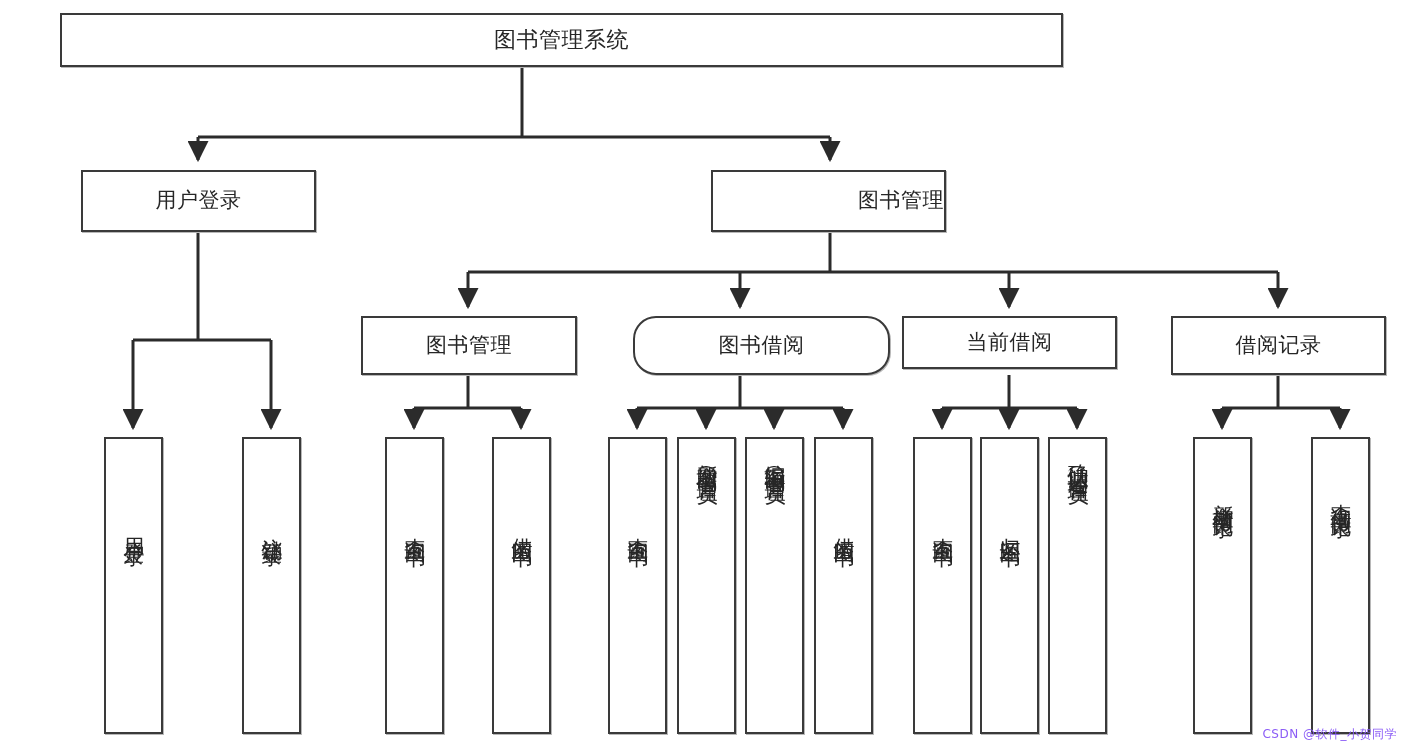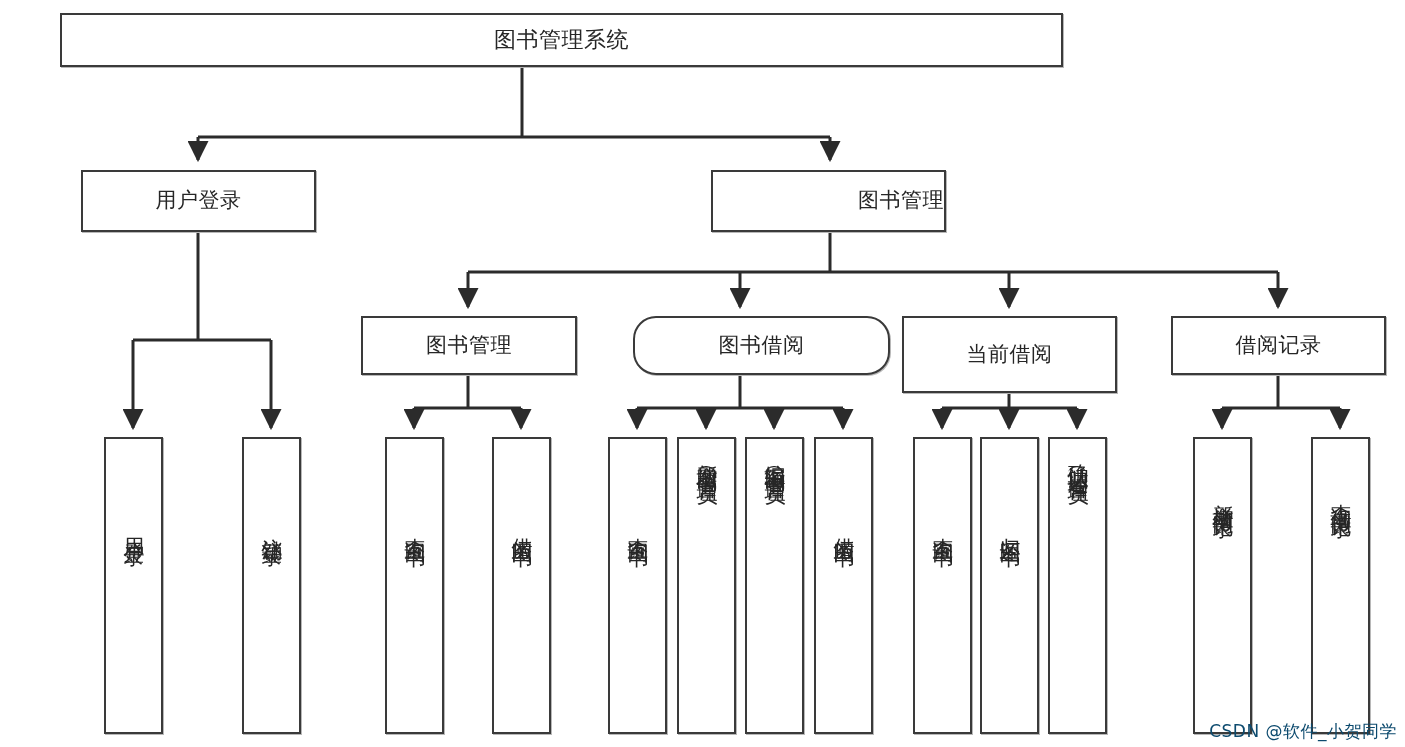--- a/index.html
+++ b/index.html
@@ -59,22 +59,22 @@
     letter-spacing: 3px;
     line-height: 1;
   }
   .node.root .node-label {
     font-size: 22px;
   }
   .watermark {
     position: absolute;
     right: 8px;
     bottom: 4px;
-    font-size: 17px;
-    color: #0c4a6e;
+    font-size: 12px;
+    color: #8b5cf6;
     letter-spacing: 0.5px;
     user-select: none;
     margin-left: 44px;
   }
 </style>
 </head>
 <body>
 
 <div id="diagram-root">
 
@@ -141,21 +141,21 @@
   </div>
 
   <div class="node horizontal" style="left:361px; top:316px; width:216px; height:59px;">
     <span class="node-label">图书管理</span>
   </div>
 
   <div class="node horizontal" style="left:633px; top:316px; width:257px; height:59px;border-radius:23px;">
     <span class="node-label">图书借阅</span>
   </div>
 
-  <div class="node horizontal" style="left:902px; top:316px; width:215px; height:77px;">
+  <div class="node horizontal" style="left:902px; top:316px; width:215px; height:53px;">
     <span class="node-label">当前借阅</span>
   </div>
 
   <div class="node horizontal" style="left:1171px; top:316px; width:215px; height:59px;">
     <span class="node-label">借阅记录</span>
   </div>
 
   <div class="node vertical" style="left:104px; top:437px; width:59px; height:297px; padding-top:82px;">
     <span class="node-label">用户登录</span>
   </div>

